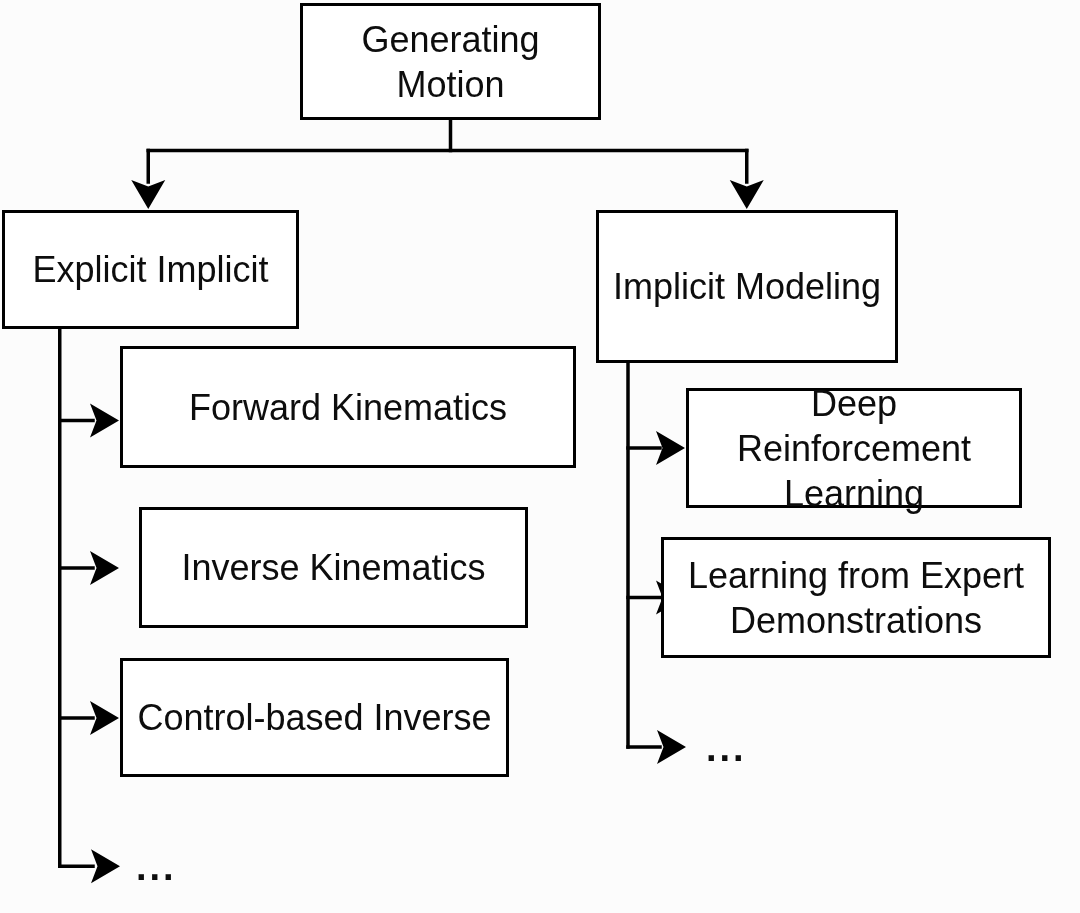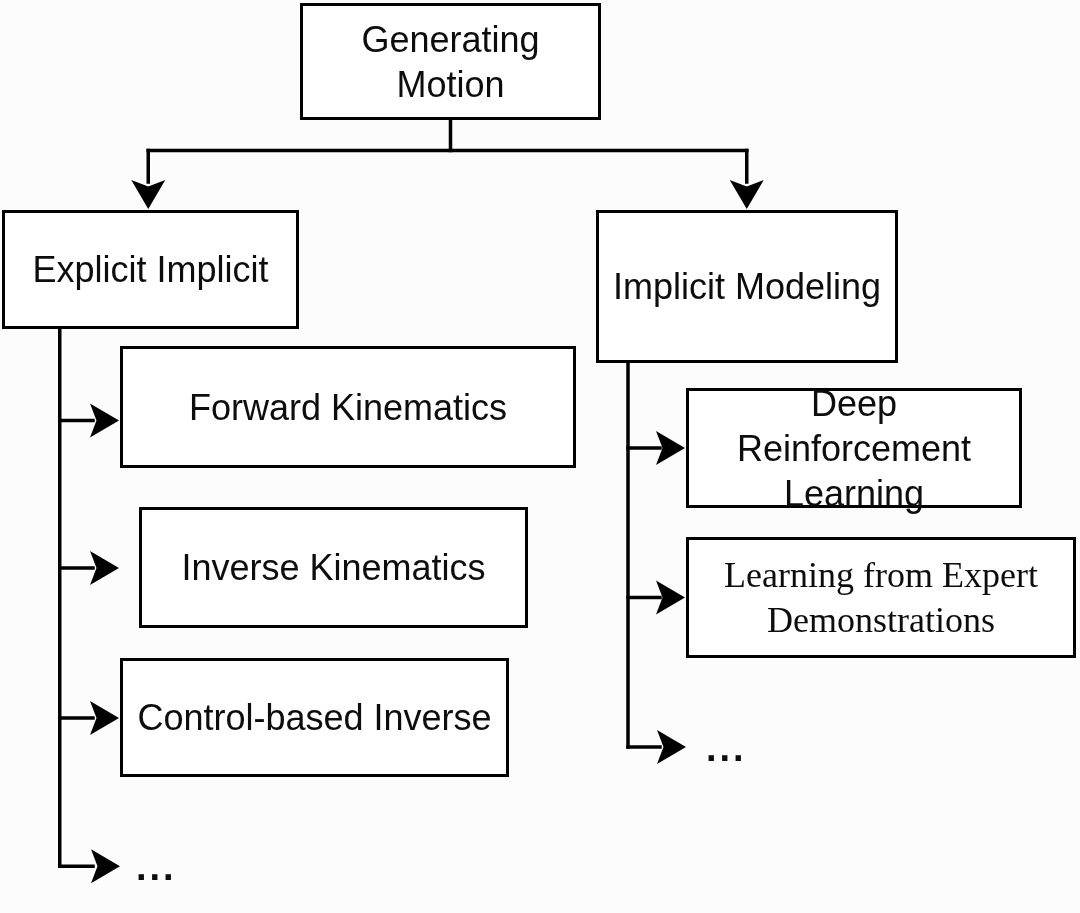--- a/index.html
+++ b/index.html
@@ -46,21 +46,21 @@
     color: #0d0d0d;
     white-space: pre-line;
   }
   .n-root     { left: 300px; top: 3px;   width: 301px; height: 117px; }
   .n-explicit { left: 2px;   top: 210px; width: 297px; height: 119px; }
   .n-implicit { left: 596px; top: 210px; width: 302px; height: 153px; }
   .n-fk       { left: 120px; top: 346px; width: 456px; height: 122px; }
   .n-ik       { left: 120px; top: 507px; width: 389px; height: 121px; margin-left: 19px; }
   .n-cp       { left: 120px; top: 658px; width: 389px; height: 119px; }
   .n-drl      { left: 686px; top: 388px; width: 336px; height: 120px; }
-  .n-lfed     { left: 686px; top: 537px; width: 390px; height: 121px; font-family: Liberation Serif, serif; }
+  .n-lfed     { left: 661px; top: 537px; width: 390px; height: 121px; }
   .dots {
     position: absolute;
     font-size: 38px;
     font-weight: 700;
     color: #0d0d0d;
     letter-spacing: 3px;
     line-height: 1;
   }
   .dots-left  { left: 136px; top: 848px; }
   .dots-right { left: 706px; top: 729px; }

